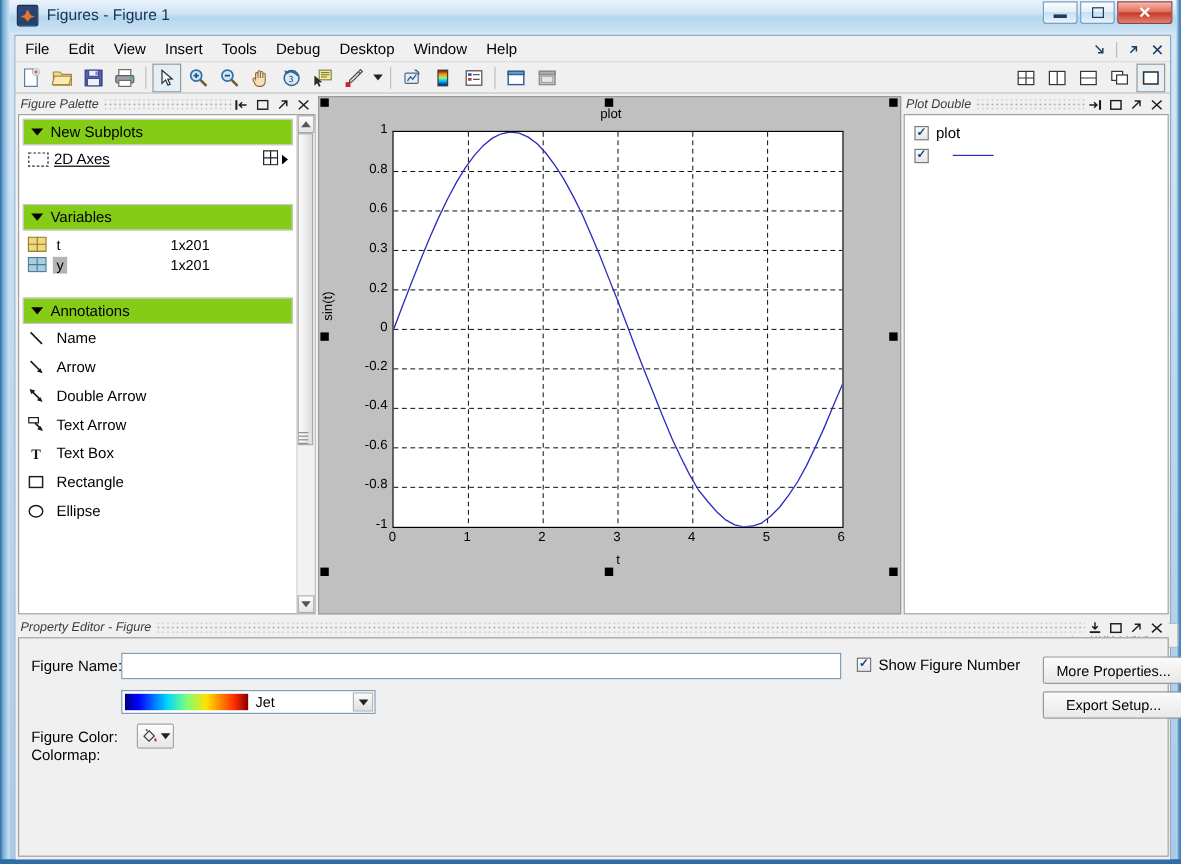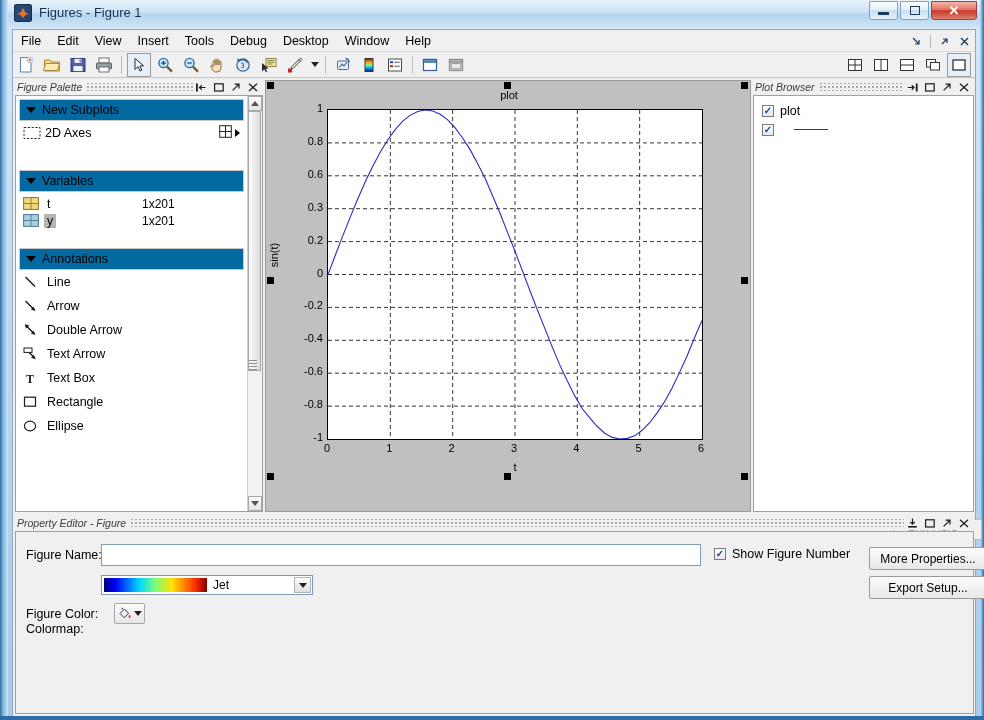--- a/index.html
+++ b/index.html
@@ -119,33 +119,33 @@
   #figpalette {
     position:absolute; left:2px; top:1px; width:248px; height:432px;
   }
   #fp-body {
     position:absolute; left:0; top:15px; width:248px; height:417px;
     background:#fff; border:1px solid #a0a0a0;
     display:flex;
   }
   #fp-scrollarea { flex:1; position:relative; overflow:hidden; }
   .section-head {
-    height:22px; background:#0369a1; border:1px solid #c8c8c8;
+    height:22px; background:#84cc16; border:1px solid #c8c8c8;
     margin:3px 3px 0 3px; display:flex; align-items:center; padding-left:6px;
   }
   .tri { width:0;height:0; border-left:5px solid transparent;
          border-right:5px solid transparent; border-top:6px solid #000;
          margin-right:6px; }
   .section-head .sh-label { font-size:12.5px; color:#000; }
   .fp-row {
     height:24px; display:flex; align-items:center;
     padding-left:7px; cursor:default;
   }
   .fp-row .ficon { width:22px; display:flex; align-items:center; }
-  .fp-row .flabel { font-size:12.5px; color:#000; }
+  .fp-row .flabel { font-size:12.5px; color:#000;text-decoration:underline; }
   .fp-row .fright { margin-left:auto; display:flex; align-items:center;
       padding-right:7px; gap:3px; }
   .grid-ico { width:13px;height:13px; }
   .arr-right { width:0;height:0;border-top:4px solid transparent;
      border-bottom:4px solid transparent; border-left:5px solid #000; }
 
   .var-row { height:17px; display:flex; align-items:center; padding-left:7px; cursor:default;}
   .var-row .vicon { width:16px; height:13px; margin-right:5px; }
   .var-row .vname { font-size:12px; color:#000; padding:0 3px; }
   .var-row .vname.sel { background:#b4b4b4; }
@@ -591,21 +591,21 @@
               <span class="tri"></span>
               <span class="sh-label">Annotations</span>
             </div>
 
             <div class="ann-row">
               <span class="aicon">
                 <svg width="18" height="14" viewBox="0 0 18 14">
                   <path d="M2.5 2 L12 11.5" stroke="#1c1c1c" stroke-width="1.4"></path>
                 </svg>
               </span>
-              <span class="alabel">Line</span>
+              <span class="alabel">Name</span>
             </div>
             <div class="ann-row">
               <span class="aicon">
                 <svg width="18" height="14" viewBox="0 0 18 14">
                   <path d="M2.5 2 L11.5 11" stroke="#1c1c1c" stroke-width="1.4"></path>
                   <path d="M12.5 12 L7.8 10.6 L10.6 7.8 Z" fill="#1c1c1c"></path>
                 </svg>
               </span>
               <span class="alabel">Arrow</span>
             </div>
@@ -729,21 +729,21 @@
             <div class="xtick" style="left: 170.667px; top: 361px;">2</div>
             <div class="xtick" style="left: 233px; top: 361px;">3</div>
             <div class="xtick" style="left: 295.333px; top: 361px;">4</div>
             <div class="xtick" style="left: 357.667px; top: 361px;">5</div>
             <div class="xtick" style="left: 420px; top: 361px;">6</div>
           </div>
       </div>
 
       <div id="plotbrowser">
         <div class="panel-title">
-          <span class="ptxt">Plot Browser</span>
+          <span class="ptxt">Plot Double</span>
           <span class="pdots"></span>
           <span class="pbtns">
             <span class="pb">
               <svg width="11" height="9" viewBox="0 0 11 9">
                 <path d="M0.8 4.5 H7 M4.7 2.2 L7.1 4.5 L4.7 6.8" stroke="#1c1c1c" stroke-width="1.2" fill="none"></path>
                 <rect x="8.8" y="0.5" width="1.8" height="8" fill="#1c1c1c"></rect>
               </svg>
             </span>
             <span class="pb">
               <svg width="10" height="9" viewBox="0 0 10 9">

